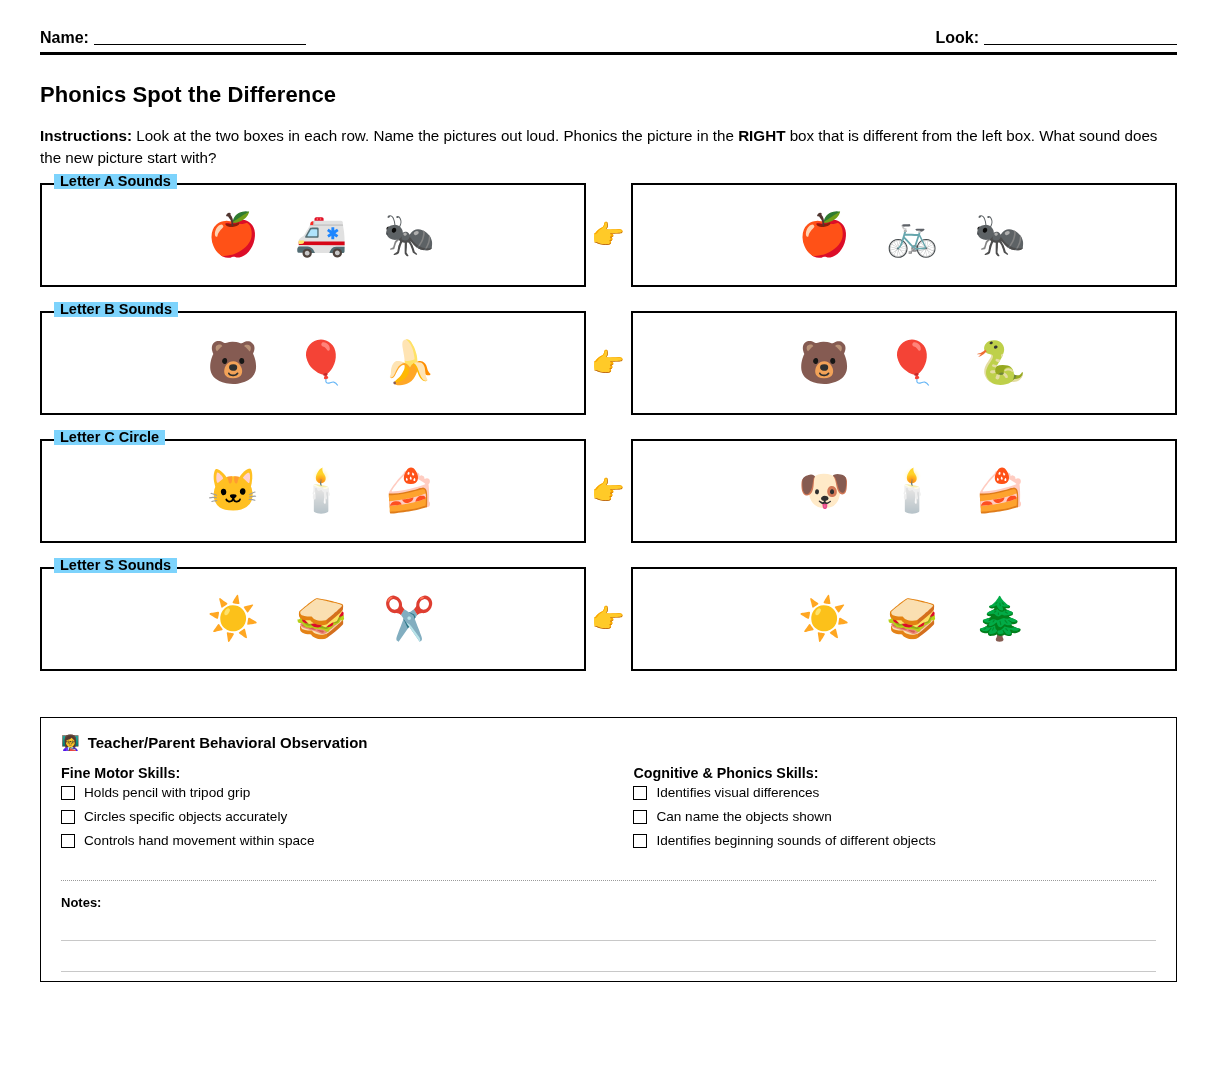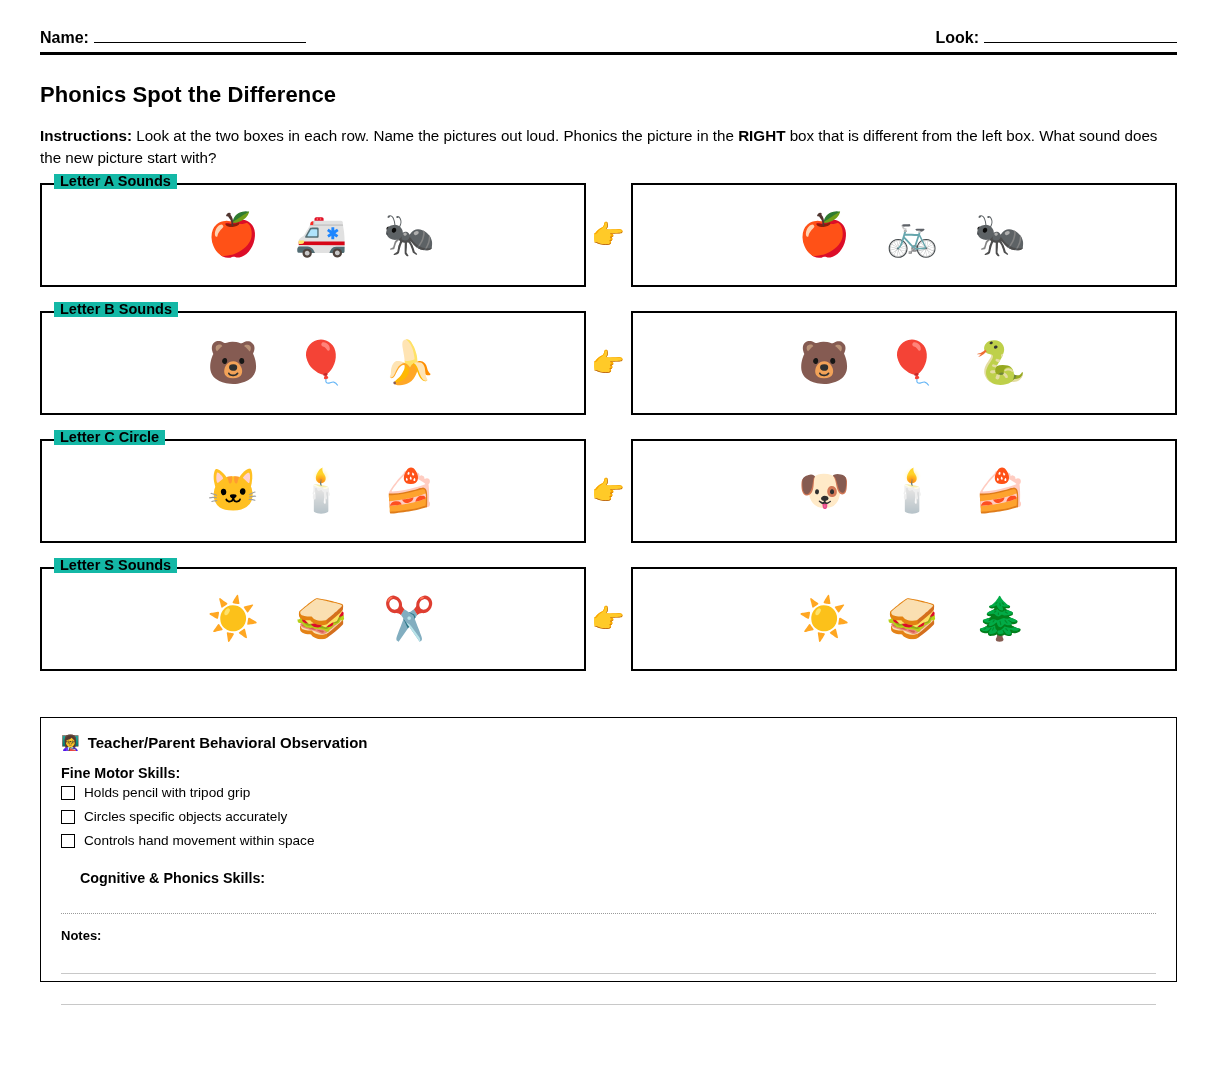--- a/index.html
+++ b/index.html
@@ -26,21 +26,21 @@
   .header {
     display: flex;
     align-items: flex-end;
     justify-content: space-between;
     padding-top: 30px;
     padding-bottom: 6px;
     border-bottom: 3px solid #000;
   }
   .field {
     display: flex;
-    align-items: flex-start;
+    align-items: center;
   }
   .field-label {
     font-size: 16px;
     font-weight: bold;
     white-space: nowrap;
     line-height: 1;
   }
   .field-rule {
     border-bottom: 1.5px solid #000;
     height: 12px;
@@ -77,21 +77,21 @@
     width: 546px;
     height: 104px;
     box-sizing: border-box;
     display: flex;
     align-items: center;
   }
   .legend {
     position: absolute;
     top: -11px;
     left: 12px;
-    background: #14b8a6;
+    background: #7dd3fc;
     padding: 0 6px;
     font-size: 14.5px;
     font-weight: bold;
     white-space: nowrap;
     line-height: 1;
   }
   .plainbox {
     border: 2.5px solid #000;
     width: 546px;
     height: 104px;
@@ -133,21 +133,20 @@
     font-weight: bold;
     display: flex;
     align-items: center;
     gap: 8px;
     margin-bottom: 14px;
   }
   .obs-title-emoji { font-size: 15px; line-height: 1; }
   .obs-cols {
     display: flex;
     gap: 12px;
-    flex-direction: column;
   }
   .obs-col { width: 50%; box-sizing: border-box; }
   .obs-col:last-child { padding-left: 19px; }
   .obs-head {
     font-size: 14.3px;
     font-weight: bold;
     margin-bottom: 5px;
   }
   .check-row {
     display: flex;
@@ -294,20 +293,34 @@
               <span class="check-label">Circles specific objects accurately</span>
             </div>
             <div class="check-row">
               <span class="checkbox"></span>
               <span class="check-label">Controls hand movement within space</span>
             </div>
           </div>
       </div>
       <div class="obs-col">
         <div class="obs-head">Cognitive &amp; Phonics Skills:</div>
+        <div id="right-checks">
+            <div class="check-row">
+              <span class="checkbox"></span>
+              <span class="check-label">Identifies visual differences</span>
+            </div>
+            <div class="check-row">
+              <span class="checkbox"></span>
+              <span class="check-label">Can name the objects shown</span>
+            </div>
+            <div class="check-row">
+              <span class="checkbox"></span>
+              <span class="check-label">Identifies beginning sounds of different objects</span>
+            </div>
+          </div>
       </div>
     </div>
     <div class="dotted-divider"></div>
     <div class="notes-label">Notes:</div>
     <div class="notes-line"></div>
     <div class="notes-line"></div>
   </div>
 
 </div>
 

